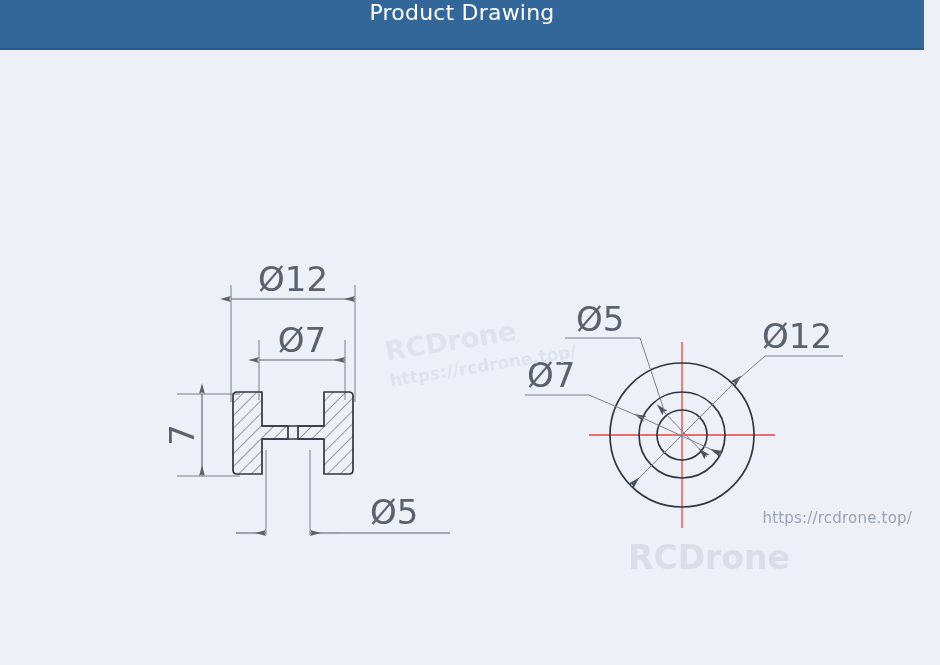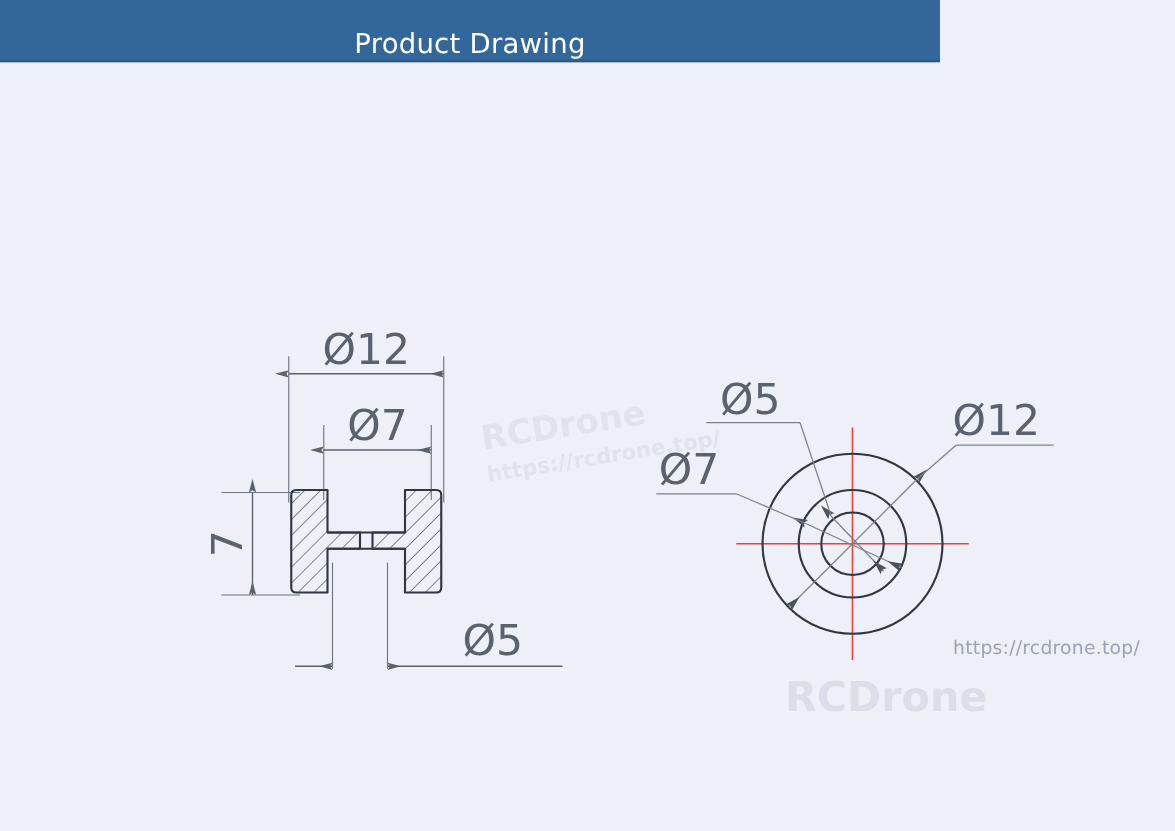--- a/index.html
+++ b/index.html
@@ -10,27 +10,27 @@
     width: 940px;
     height: 665px;
     background: #edf0f7;
     font-family: "Liberation Sans", sans-serif;
     overflow: hidden;
     position: relative;
   }
   #header-bar {
     position: absolute;
     left: 0; top: 0;
-    width: 752px;
+    width: 924px;
     height: 50px;
     background: #336699;
     border-bottom: 2px solid #2c5a86;
     box-sizing: border-box;
     display: flex;
-    align-items: flex-end;
+    align-items: flex-start;
     justify-content: center;
   }
   #header-title {
     color: #ffffff;
     font-size: 22px;
     font-weight: 400;
     letter-spacing: 0.2px;
     font-family: "DejaVu Sans", sans-serif;
   }
   #canvas-area {

